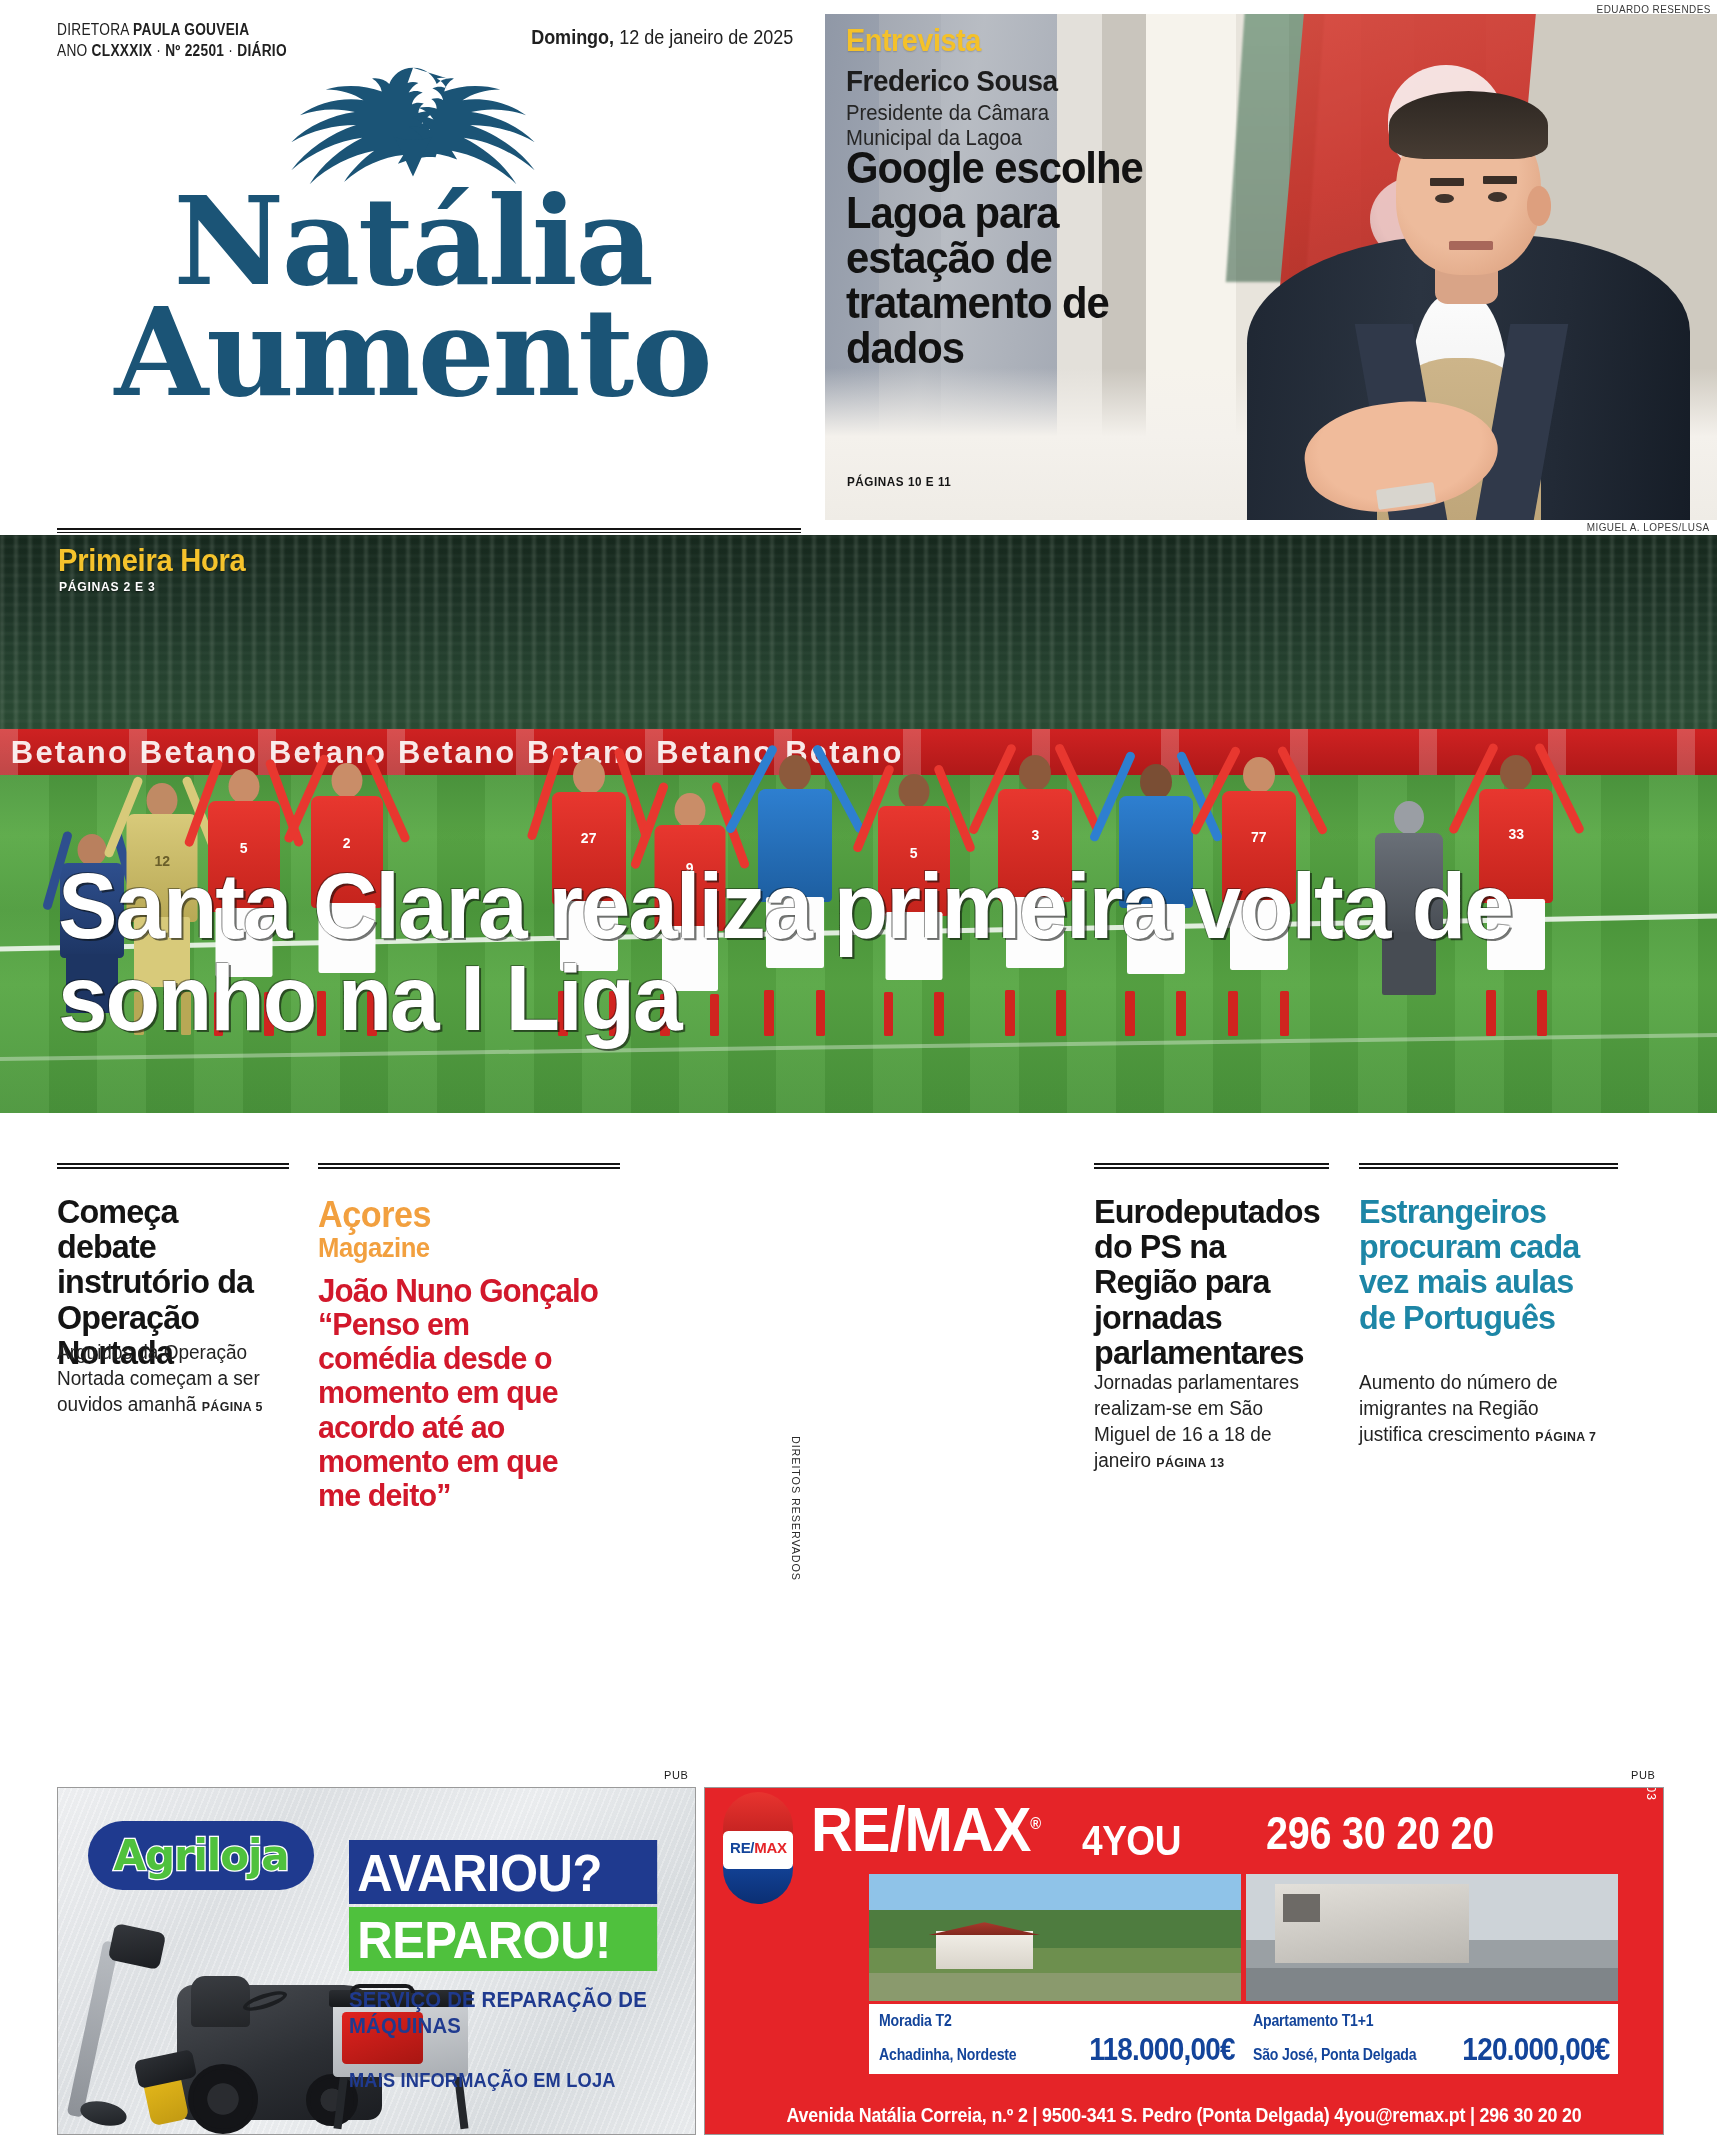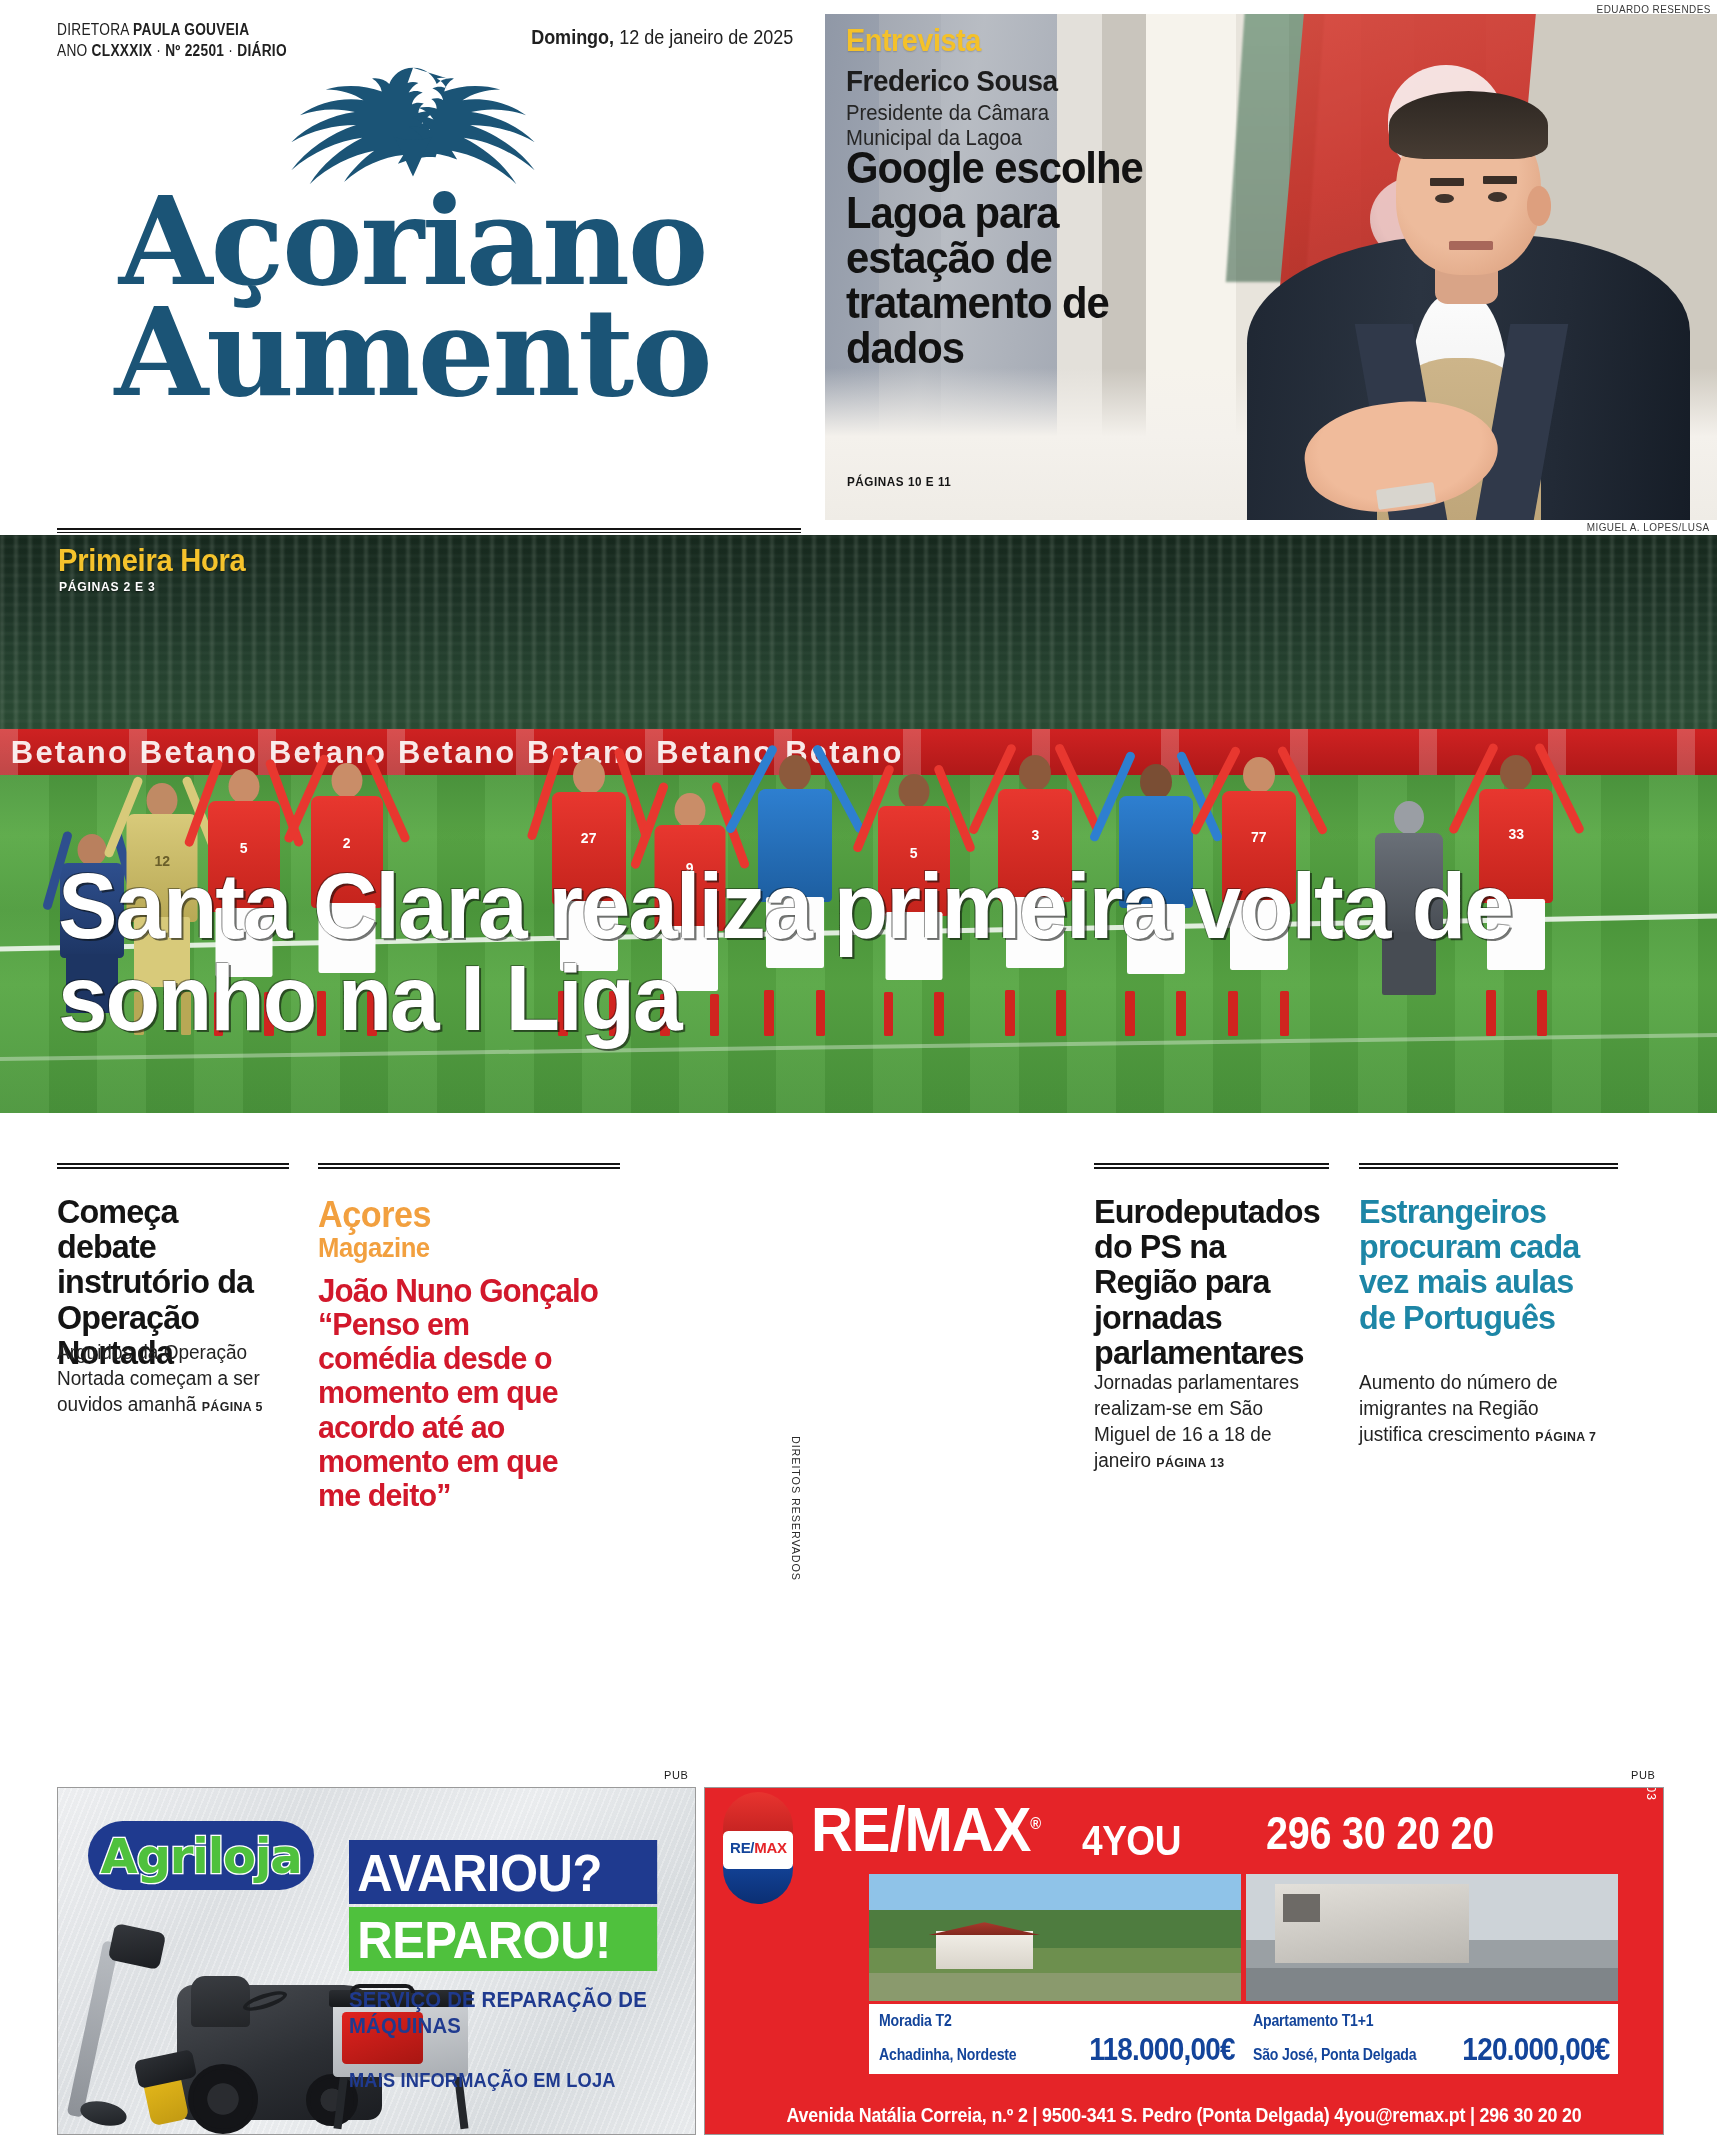--- a/index.html
+++ b/index.html
@@ -245,21 +245,21 @@
   .ads { position:absolute; left:0; top:1759px; width:1718px; height:392px; }
   .ad-pub { position:absolute; font-size:11px; letter-spacing:0.6px; color:#1a1a1a; font-weight:400;}
   .ad-left { position:absolute; left:57px; top:28px; width:639px; height:348px;
       border:1.1px solid #9a9a9a; overflow:hidden; background:#e8eaec;}
   .agri-bg { position:absolute; inset:0;
       background:linear-gradient(130deg,#f1f2f4 0%, #dfe2e5 28%, #eef0f2 52%, #d9dde0 78%, #eceef0 100%);}
   .agri-bg::after{content:"";position:absolute;inset:0;opacity:.35;
       background:repeating-linear-gradient(112deg, rgba(255,255,255,.6) 0 1.6px, rgba(190,196,200,.25) 1.6px 6px);}
   .agri-logo { position:absolute; left:30px; top:33px; width:226px; height:69px;
       background:#1f3a8f; border-radius:35px; display:flex; align-items:center; justify-content:center;}
-  .agri-logo span { font-size:48px; font-weight:800; color:#4fc13d; letter-spacing:-1.1px;
+  .agri-logo span { font-size:42px; font-weight:800; color:#4fc13d; letter-spacing:-1.1px;
       -webkit-text-stroke:2.7px #ffffff; paint-order:stroke fill; font-family:"DejaVu Sans", sans-serif;}
   .agri-machines { position:absolute; left:21.6px; bottom:5.4px; width:377px; height:226px; }
   .mw-mower { position:absolute; left:97px; bottom:8.6px; width:205px; height:135px;
       background:linear-gradient(160deg,#4a4d52 0%, #2c2f34 55%, #1b1d21 100%); border-radius:16px 38px 14px 14px;}
   .mw-seat { position:absolute; left:111px; bottom:102px; width:59px; height:51px;
       background:linear-gradient(170deg,#3a3d42,#232528); border-radius:14px 14px 4.3px 4.3px;}
   .mw-wheelL{ position:absolute; left:108px; bottom:-5.4px; width:70px; height:70px; border-radius:50%;
       background:radial-gradient(circle at 50% 50%, #2a2c30 0 36%, #141518 38% 100%); border:5.4px solid #141518;}
   .mw-wheelR{ position:absolute; left:226px; bottom:2.2px; width:52px; height:52px; border-radius:50%;
       background:radial-gradient(circle at 50% 50%, #2a2c30 0 36%, #141518 38% 100%); border:4.3px solid #141518;}
@@ -377,21 +377,21 @@
 
       <div class="logo-wrap">
         <svg class="eagle" width="474" height="140" viewBox="0 0 880 260">
           <g fill="#1b5476">
             <path d="M440 22c-22 0-38 14-44 30-8-8-20-12-32-10 10 6 16 14 18 24-30-12-70-14-104-4 28 0 52 8 70 20-40-6-84 4-118 28 34-12 70-14 102-6-44 6-88 26-118 56 38-22 80-32 120-32-48 16-92 46-120 84 40-34 86-54 132-60-40 20-76 50-98 86 36-34 78-54 120-62-22 16-42 36-56 58 34-30 72-46 110-50l-10 16c26-10 50-14 70-12 2-10 8-18 18-22-10-2-20 0-28 4 6-14 16-24 30-30-14-2-28 0-40 6 8-12 20-20 34-24-14-4-28-2-40 4 6-10 16-18 28-22-12-2-24-2-34 2 0-8 4-14 10-18-8-2-16-2-22 2 2-10 10-18 20-22-8-4-18-4-26 0 4-8 10-14 18-18-6-2-14-2-20 0z"></path>
             <path d="M440 22c22 0 38 14 44 30 8-8 20-12 32-10-10 6-16 14-18 24 30-12 70-14 104-4-28 0-52 8-70 20 40-6 84 4 118 28-34-12-70-14-102-6 44 6 88 26 118 56-38-22-80-32-120-32 48 16 92 46 120 84-40-34-86-54-132-60 40 20 76 50 98 86-36-34-78-54-120-62l10 16c-26-10-50-14-70-12-2-10-8-18-18-22 10-2 20 0 28 4-6-14-16-24-30-30 14-2 28 0 40 6-8-12-20-20-34-24 14-4 28-2 40 4-6-10-16-18-28-22 12-2 24-2 34 2 0-8-4-14-10-18 8-2 16-2 22 2-2-10-10-18-20-22 8-4 18-4 26 0-4-8-10-14-18-18 6-2 14-2 20 0z"></path>
             <path d="M404 150c12 18 22 44 36 74 14-30 24-56 36-74-24 8-48 8-72 0z"></path>
           </g>
         </svg>
         <div class="logo-text">
-          <div class="logo-l1">Açoriano</div>
+          <div class="logo-l1">Natália</div>
           <div class="logo-l2">Aumento</div>
         </div>
       </div>
     </div>
 
     <div class="interview">
       <div class="iv-credit">EDUARDO RESENDES</div>
       <div class="iv-photo">
         <div class="iv-bg"></div>
         <div class="iv-curtain"></div>

